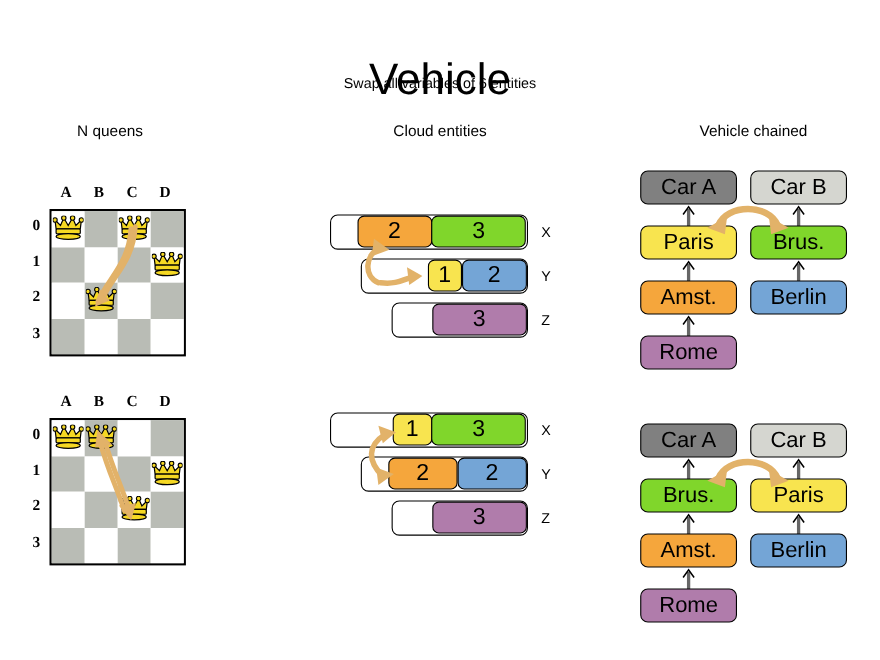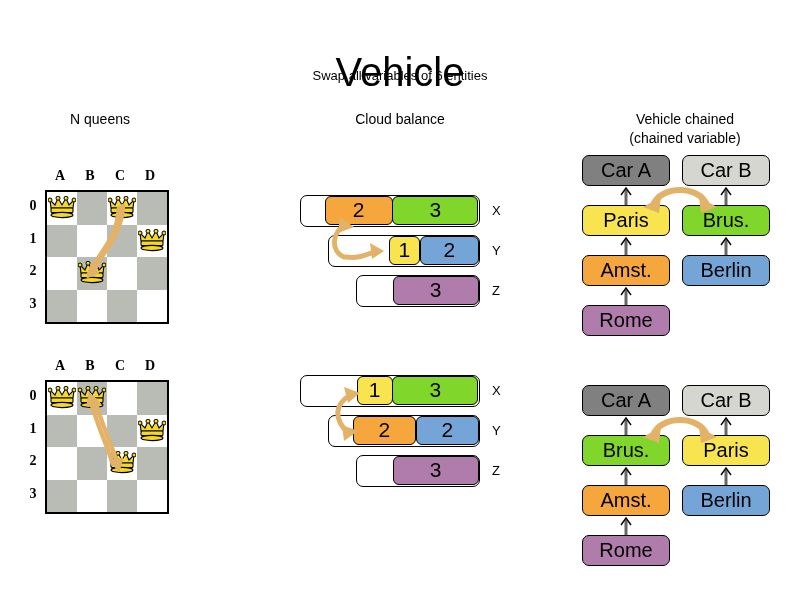--- a/index.html
+++ b/index.html
@@ -185,24 +185,23 @@
     pointer-events: none;
   }
 </style>
 </head>
 <body>
 
 <h1 id="page-title">Vehicle</h1>
 <div id="page-subtitle">Swap all variables of 6 entities</div>
 
 <div class="col-heading" id="heading-nqueens">N queens</div>
-<div class="col-heading" id="heading-cloud">Cloud balance</div>
+<div class="col-heading" id="heading-cloud">Cloud entities</div>
 <div class="col-heading" id="heading-vehicle">
   <div>Vehicle chained</div>
-  <div>(chained variable)</div>
 </div>
 
 <div class="chess-wrap" id="chess-top">
   <div class="file-labels">
     <span>A</span>
     <span>B</span>
     <span>C</span>
     <span>D</span>
   </div>
   <div class="rank-labels">

